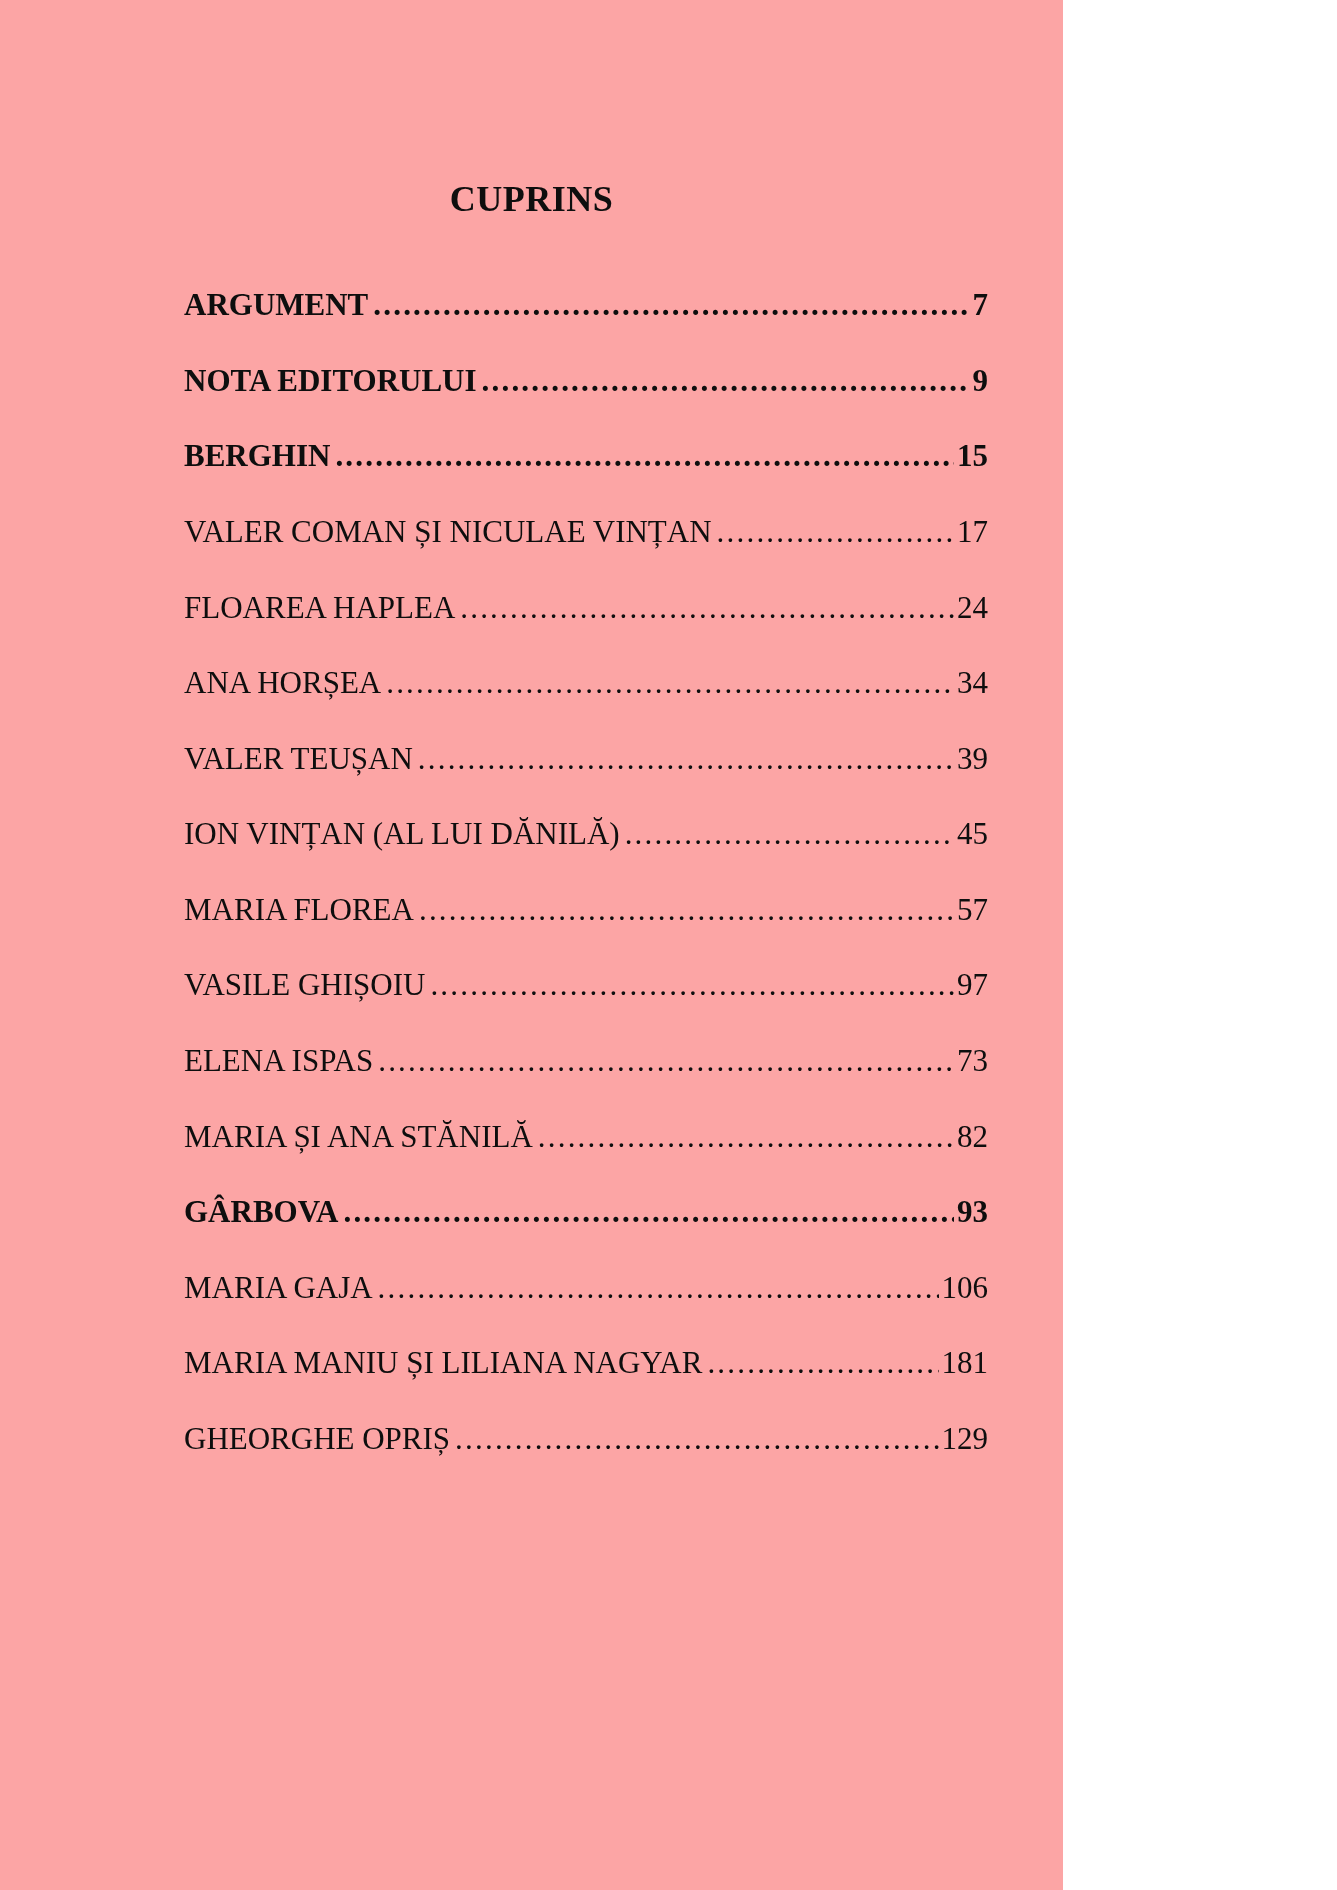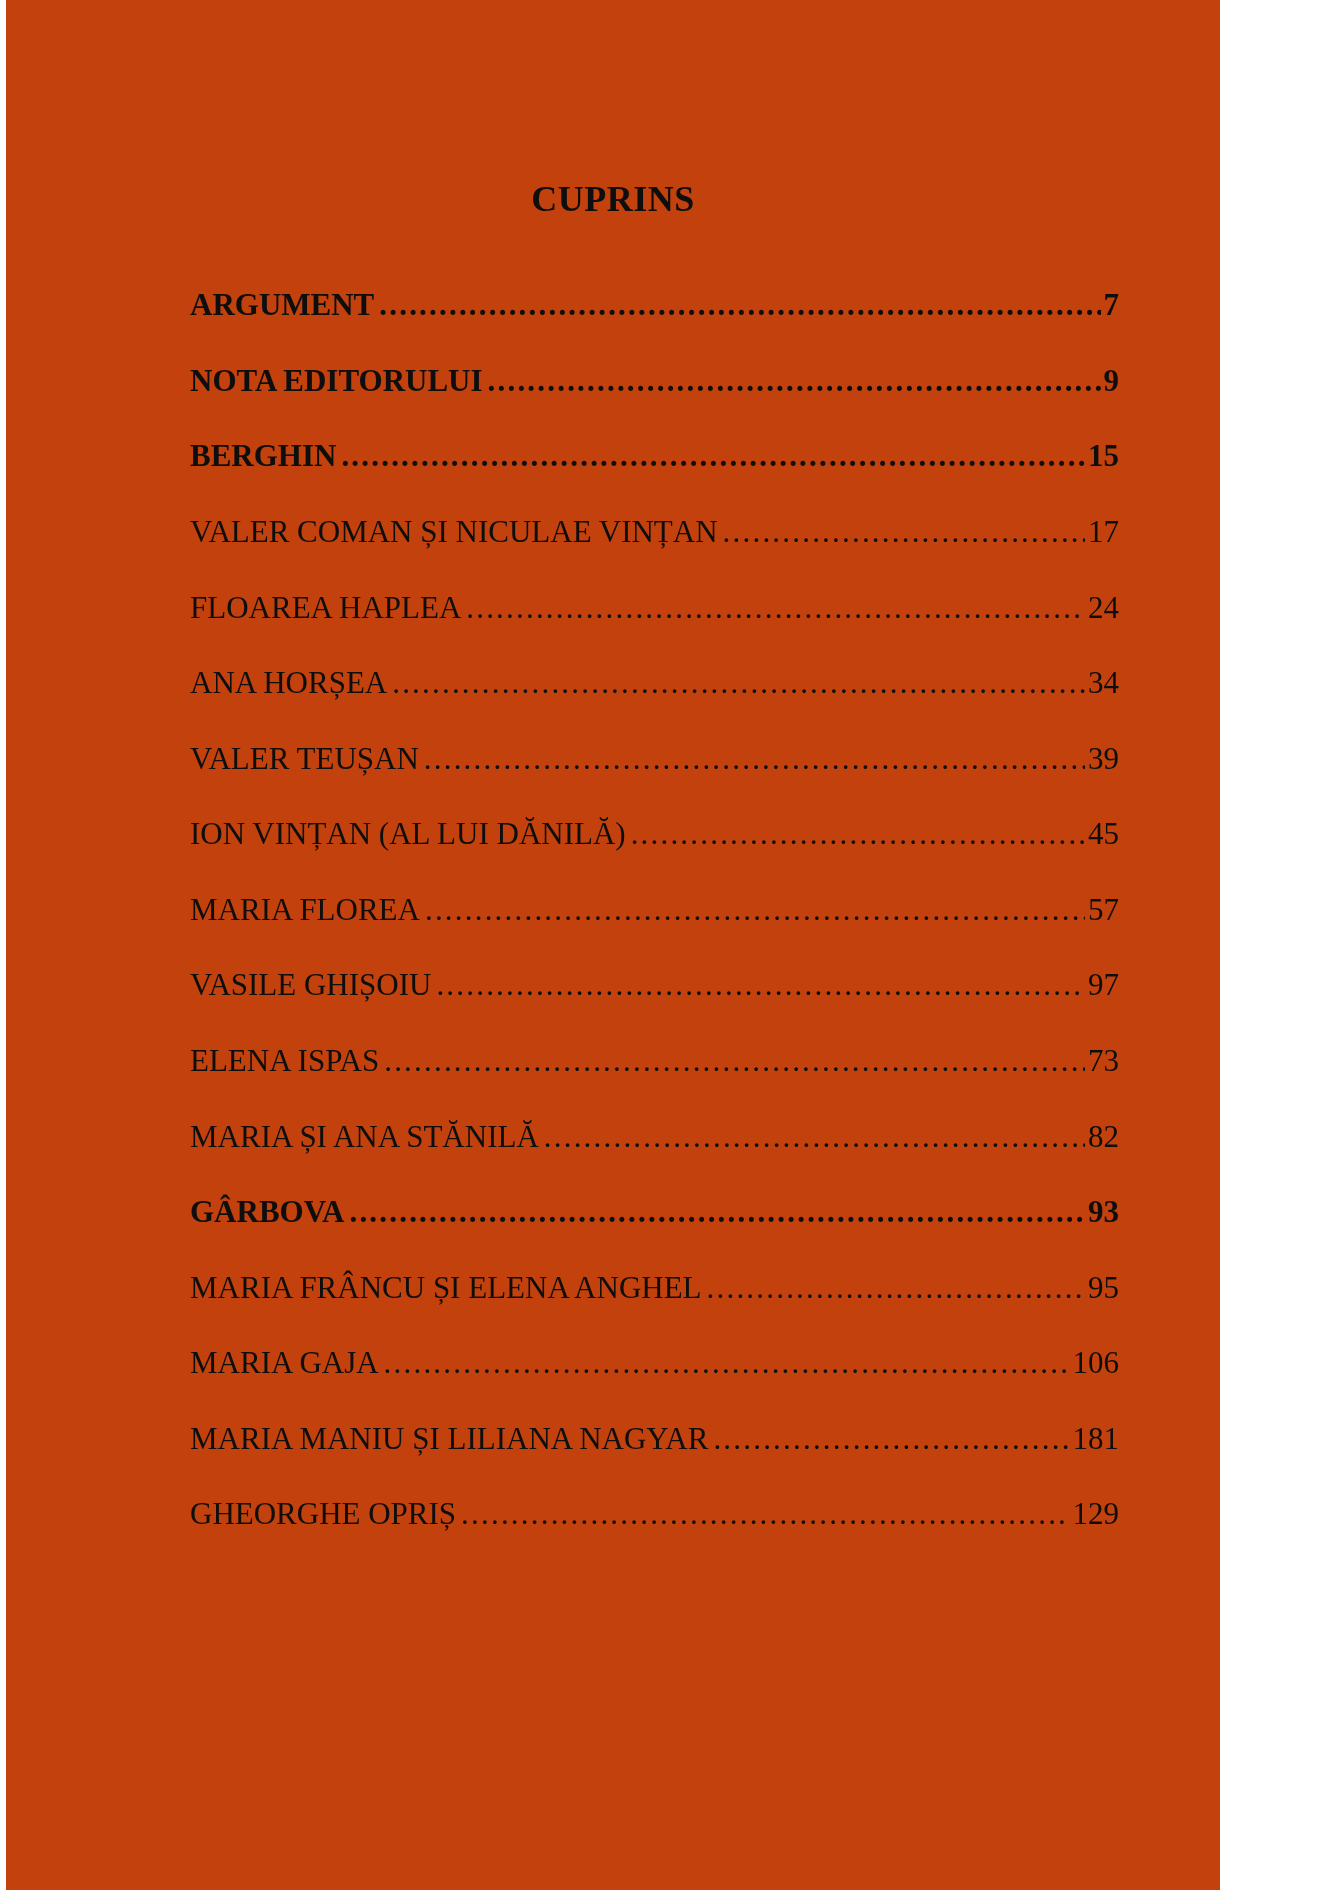--- a/index.html
+++ b/index.html
@@ -8,40 +8,39 @@
     background: #ffffff;
   }
   body {
     width: 1337px;
     height: 1890px;
     overflow: hidden;
     font-family: "Liberation Serif", serif;
     color: #0e0e0e;
   }
   .page {
-    width: 1214px;
+    width: 1063px;
     height: 1890px;
-    background: #c2410c;
+    background: #fca5a5;
     box-sizing: border-box;
     padding-top: 178px;
-    margin-left: 6px;
   }
   .doc-title {
     margin: 0;
     width: 100%;
     text-align: center;
     font-size: 36px;
     font-weight: bold;
     letter-spacing: 0.5px;
     line-height: 1.2;
   }
   .toc {
     box-sizing: border-box;
     padding-left: 184px;
-    padding-right: 101px;
+    padding-right: 75px;
     margin-top: 66px;
     text-align: center;
   }
   .toc-row {
     display: flex;
     align-items: baseline;
     font-size: 31px;
     line-height: 1.18;
     margin-bottom: 39px;
     white-space: nowrap;
@@ -147,25 +146,20 @@
     <span class="toc-leader"></span>
     <span class="toc-page">82</span>
   </div>
 
   <div class="toc-row bold">
     <span class="toc-title">GÂRBOVA</span>
     <span class="toc-leader"></span>
     <span class="toc-page">93</span>
   </div>
 
-  <div class="toc-row">
-    <span class="toc-title">MARIA FRÂNCU ȘI ELENA ANGHEL</span>
-    <span class="toc-leader"></span>
-    <span class="toc-page">95</span>
-  </div>
 
   <div class="toc-row">
     <span class="toc-title">MARIA GAJA</span>
     <span class="toc-leader"></span>
     <span class="toc-page">106</span>
   </div>
 
   <div class="toc-row">
     <span class="toc-title">MARIA MANIU ȘI LILIANA NAGYAR</span>
     <span class="toc-leader"></span>

